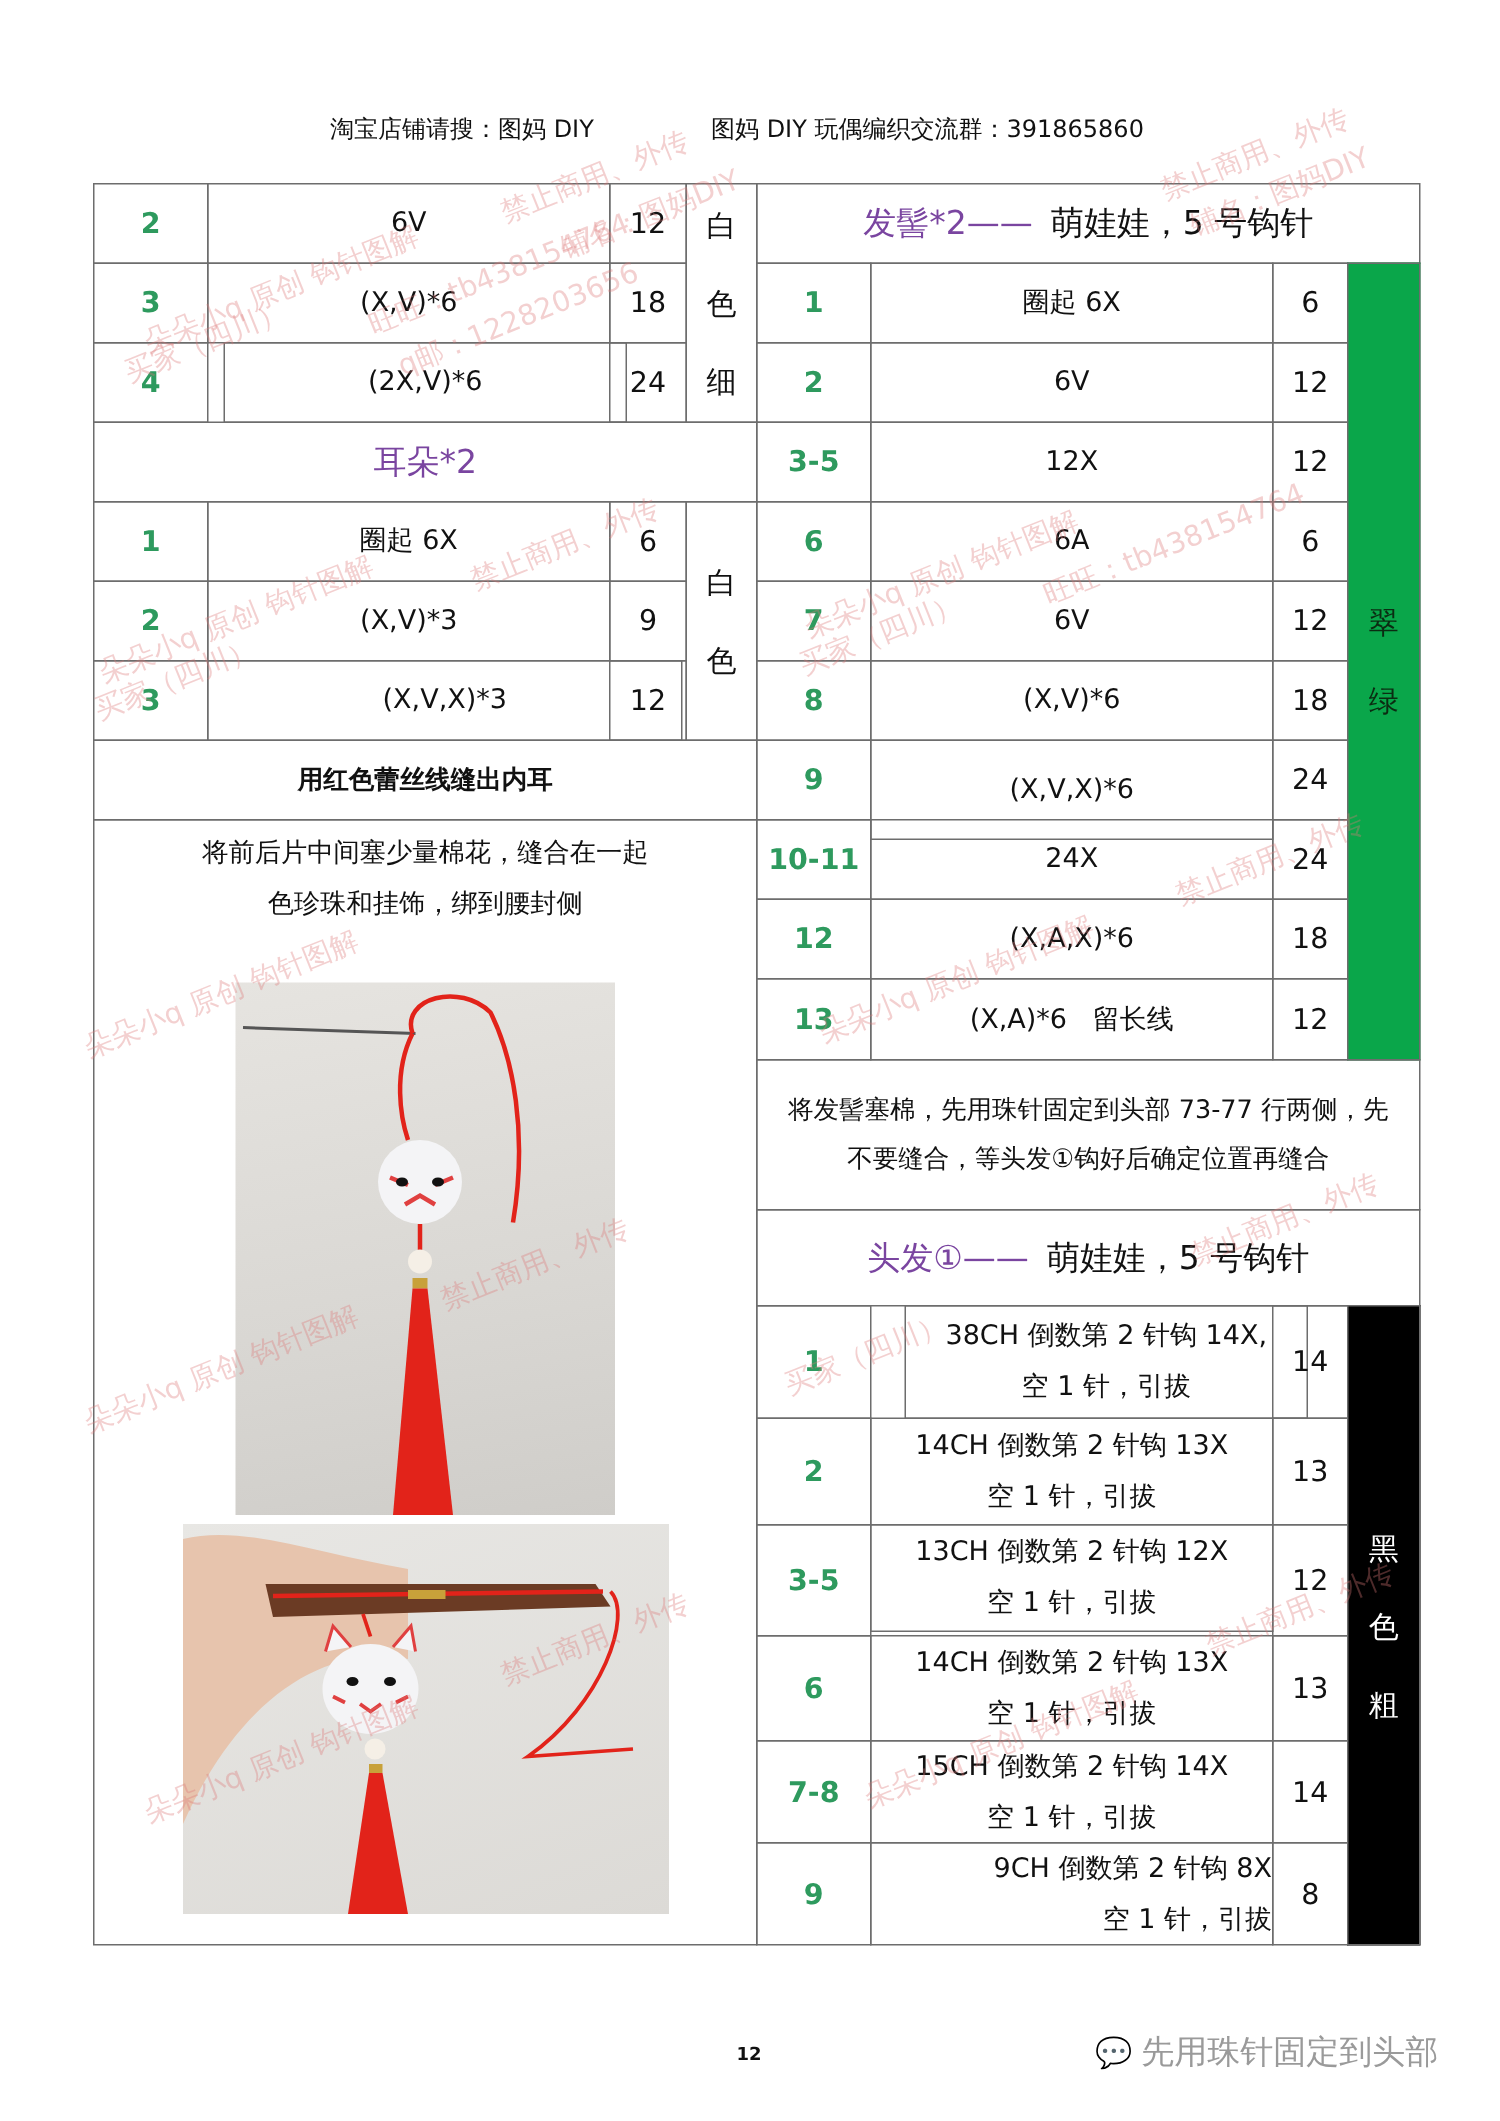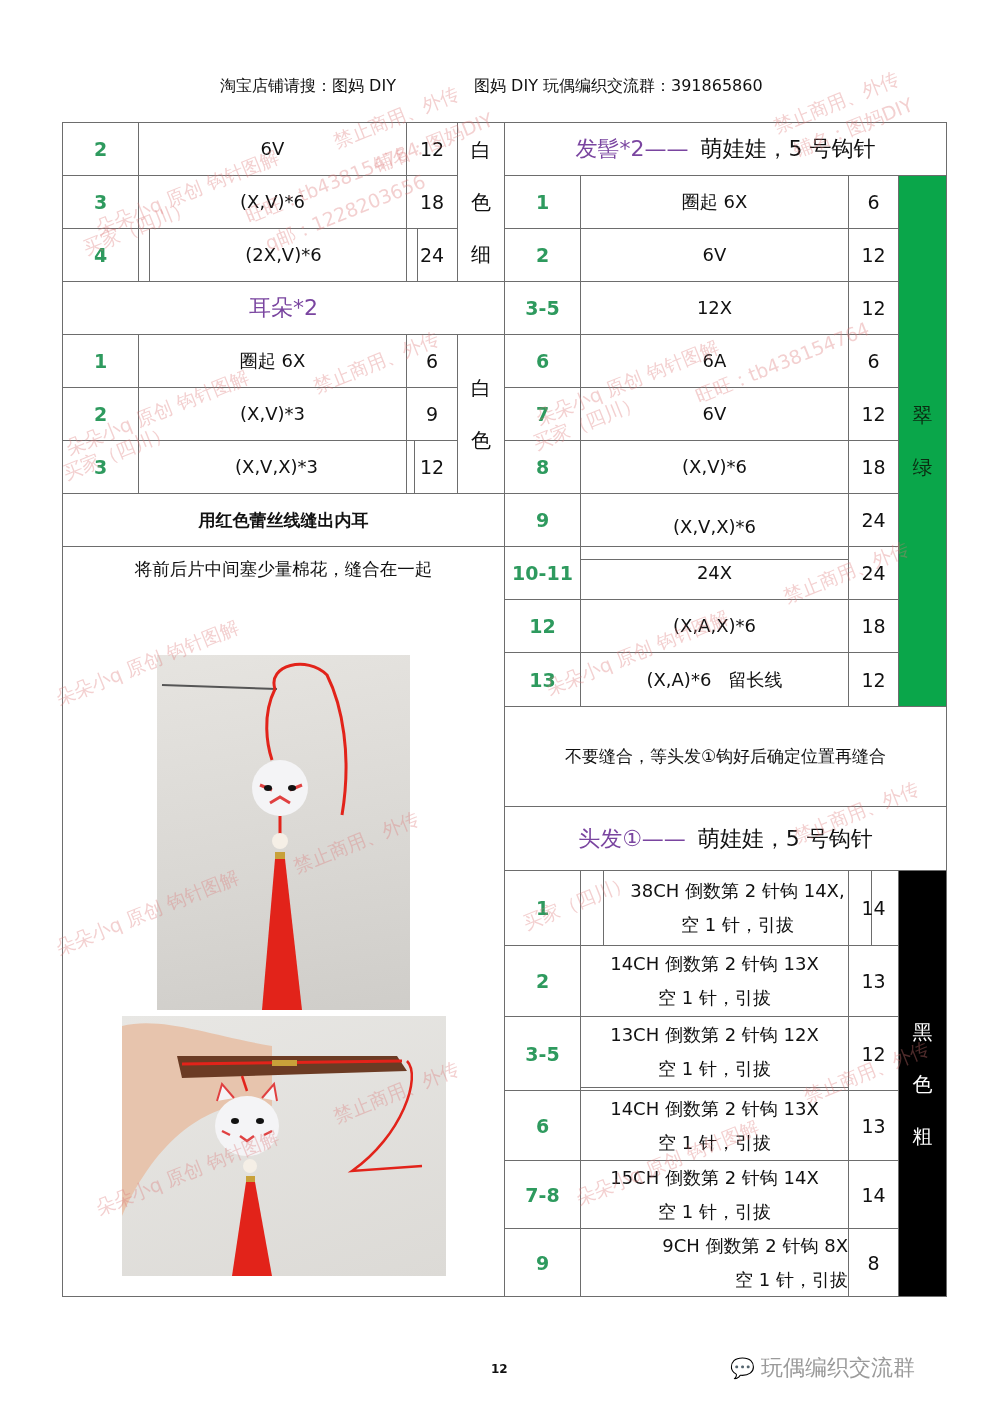--- a/index.html
+++ b/index.html
@@ -55,33 +55,34 @@
 
 <div class="cell num" style="left:62px;top:334px;width:77px;height:54px;">1</div>
 <div class="cell ins" style="left:138px;top:334px;width:269px;height:54px;">圈起 6X</div>
 <div class="cell cnt" style="left:406px;top:334px;width:52px;height:54px;">6</div>
 
 <div class="cell num" style="left:62px;top:387px;width:77px;height:54px;">2</div>
 <div class="cell ins" style="left:138px;top:387px;width:269px;height:54px;">(X,V)*3</div>
 <div class="cell cnt" style="left:406px;top:387px;width:52px;height:54px;">9</div>
 
 <div class="cell num" style="left:62px;top:440px;width:77px;height:54px;">3</div>
-<div class="cell ins" style="left:138px;top:440px;width:277px;height:54px;">(X,V,X)*3</div>
+<div class="cell ins" style="left:138px;top:440px;width:317px;height:54px;">(X,V,X)*3</div>
 <div class="cell cnt" style="left:406px;top:440px;width:52px;height:54px;">12</div>
 
 <div class="cell clr" style="left:457px;top:334px;width:48px;height:160px;">
   <span>白</span>
   <span>色</span>
 </div>
 
 <div class="cell note" style="left:62px;top:493px;width:443px;height:54px;font-weight:bold;">用红色蕾丝线缝出内耳</div>
 
 <div class="cell" style="left:62px;top:546px;width:443px;height:751px;display:block;">
   <div class="note" style="text-align:center;padding-top:5px;font-size:17.5px;">
     <div>将前后片中间塞少量棉花，缝合在一起</div>
+    <div>色珍珠和挂饰，绑到腰封侧</div>
   </div>
 </div>
 
 <div class="photo" style="left:157px;top:655px;width:253px;height:355px;background:linear-gradient(170deg,#e6e4e0 0%,#d9d7d3 60%,#cfcdc9 100%);">
   <svg width="253" height="355" viewBox="0 0 253 355">
     <line x1="5" y1="30" x2="120" y2="34" stroke="#555" stroke-width="2"></line>
     <path d="M118 34 C110 10, 150 0, 170 20 C185 50, 195 100, 185 160" stroke="#e2231a" stroke-width="3" fill="none"></path>
     <path d="M118 34 C105 60, 110 90, 115 105" stroke="#e2231a" stroke-width="3" fill="none"></path>
     <circle cx="123" cy="133" r="28" fill="#f4f4f6"></circle>
     <path d="M103 130 l12 5 M133 135 l12 -5 M113 148 l10 -6 l10 6" stroke="#e04040" stroke-width="3" fill="none"></path>
@@ -157,20 +158,21 @@
 <div class="cell num" style="left:504px;top:652px;width:77px;height:55px;">13</div>
 <div class="cell ins" style="left:580px;top:652px;width:269px;height:55px;white-space:pre;">(X,A)*6   留长线</div>
 <div class="cell cnt" style="left:848px;top:652px;width:51px;height:55px;">12</div>
 
 <div class="cell clr green" style="left:898px;top:175px;width:49px;height:532px;">
   <span>翠</span>
   <span>绿</span>
 </div>
 
 <div class="cell" style="left:504px;top:706px;width:443px;height:101px;flex-direction:column;font-size:17px;line-height:33px;">
+  <div>将发髻塞棉，先用珠针固定到头部 73-77 行两侧，先</div>
   <div>不要缝合，等头发①钩好后确定位置再缝合</div>
 </div>
 
 <div class="cell title" style="left:504px;top:806px;width:443px;height:65px;">
   <span class="p">头发①——</span>
     <span>萌娃娃，5 号钩针</span>
 </div>
 
 <div class="cell num" style="left:504px;top:870px;width:77px;height:76px;">1</div>
 <div class="cell ins" style="left:603px;top:870px;width:269px;height:76px;flex-direction:column;">
@@ -241,14 +243,14 @@
 <div class="wm" style="left:290px;top:830px;">禁止商用、外传</div>
 <div class="wm" style="left:50px;top:900px;">朵朵小q 原创  钩针图解</div>
 <div class="wm" style="left:520px;top:890px;">买家（四川）</div>
 <div class="wm" style="left:800px;top:1060px;">禁止商用、外传</div>
 <div class="wm" style="left:330px;top:1080px;">禁止商用、外传</div>
 <div class="wm" style="left:90px;top:1160px;">朵朵小q 原创  钩针图解</div>
 <div class="wm" style="left:570px;top:1150px;">朵朵小q 原创  钩针图解</div>
 
 <div class="footer-num">12</div>
 <div class="brand">
-  <span class="wx">💬</span><span>玩偶编织交流群</span>
+  <span class="wx">💬</span><span>先用珠针固定到头部</span>
 </div>
 
 </body></html>

